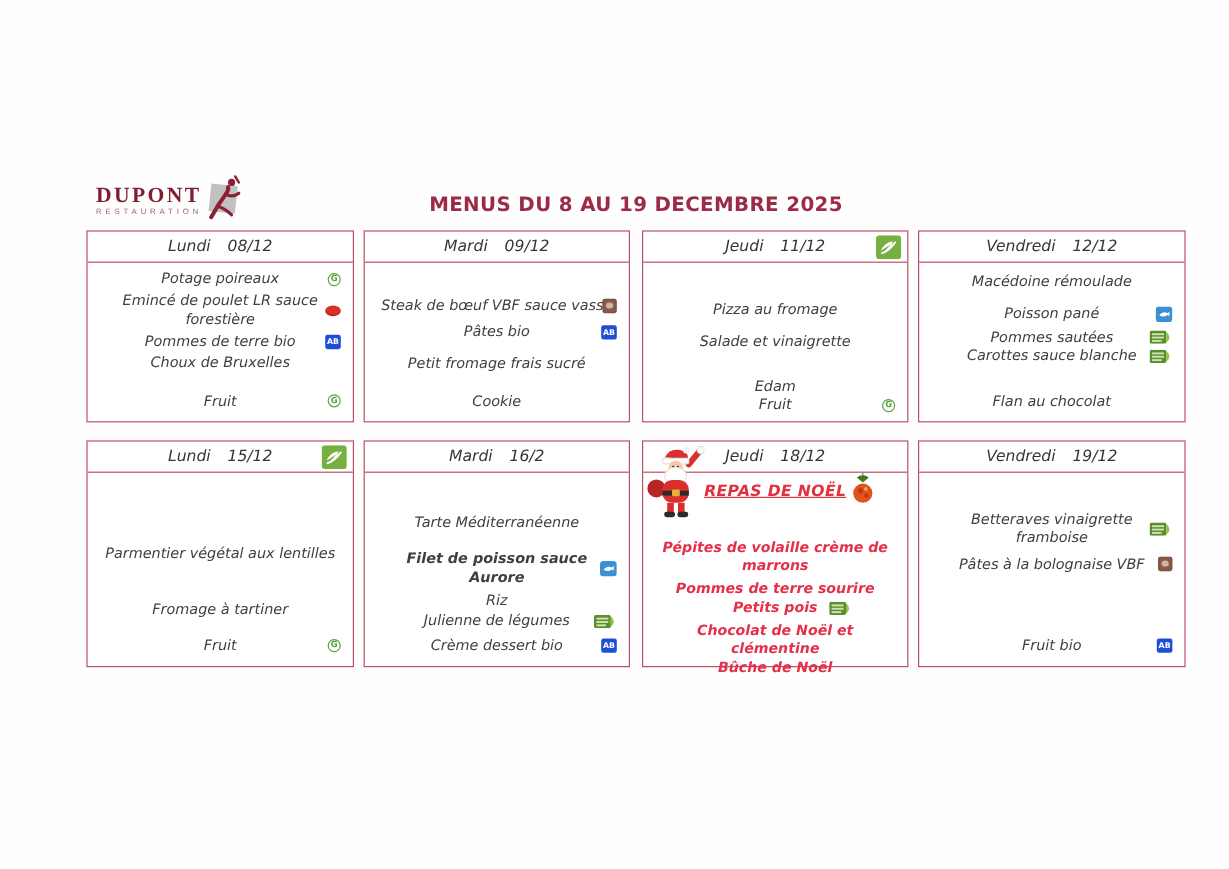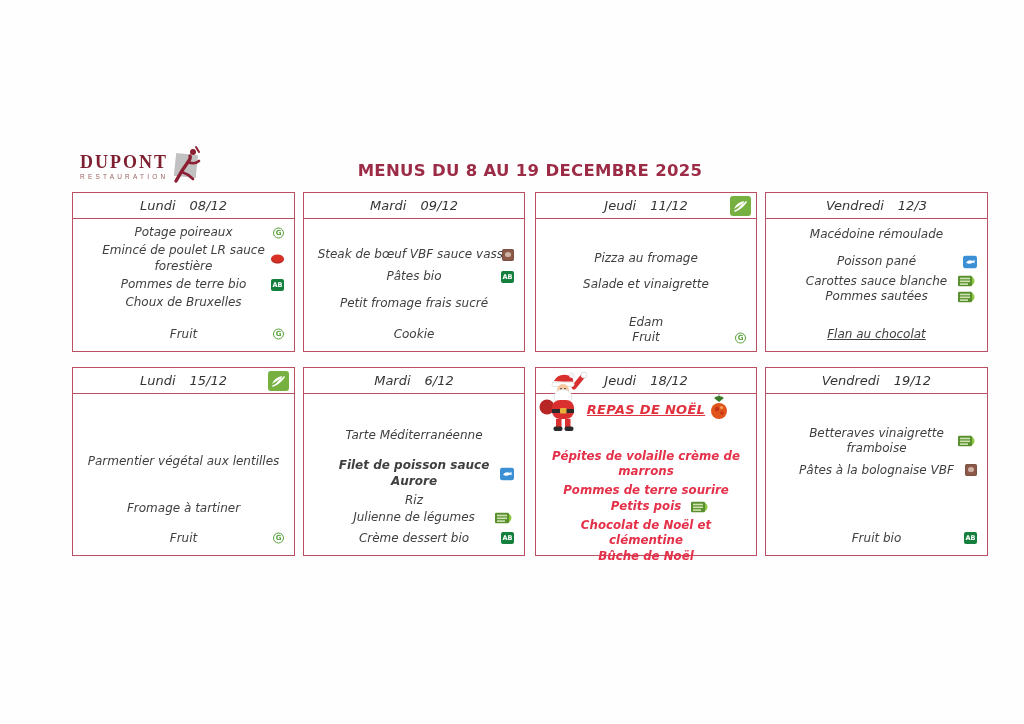--- a/index.html
+++ b/index.html
@@ -79,21 +79,21 @@
   .cell1 .ml:nth-child(4){ margin-top:auto; }
 
   .cell2 .ml:nth-child(1){ margin-top:26px; }
   .cell2 .ml:nth-child(2){ margin-top:11px; }
   .cell2 .ml:nth-child(3){ margin-top:22px; }
   .cell2 .ml:nth-child(4){ margin-top:auto; }
 
   .cell3 .ml:nth-child(1){ margin-top:2px; }
   .cell3 .ml:nth-child(2){ margin-top:12px; }
   .cell3 .ml:nth-child(3){ margin-top:4px; }
-  .cell3 .ml:nth-child(5){ margin-top:auto;text-decoration:underline; }
+  .cell3 .ml:nth-child(5){ margin-top:auto; }
 
   .cell4 .ml:nth-child(1){ margin-top:54px;text-align:center; }
   .cell4 .ml:nth-child(2){ margin-top:32px; }
   .cell4 .ml:nth-child(3){ margin-top:auto; }
 
   .cell5 .ml:nth-child(1){ margin-top:28px; }
   .cell5 .ml:nth-child(2){ margin-top:15px;font-weight:bold; }
   .cell5 .ml:nth-child(3){ margin-top:4px; }
   .cell5 .ml:nth-child(4){ margin-top:2px;font-style:italic; }
   .cell5 .ml:nth-child(5){ margin-top:auto; }
@@ -121,21 +121,21 @@
 
   
   .ic { display:inline-block; }
   .ic-season {
     width:11px; height:11px; border:1.3px solid #57a23b; border-radius:50%;
     color:#57a23b; font-size:7px; font-weight:bold; font-style:normal;
     line-height:9px; text-align:center;
   }
   .ic-lr { width:13px; height:9px; background:#d93025; border-radius:50% / 50%; box-shadow:inset 0 -1px 1px rgba(0,0,0,.25); }
   .ic-ab {
-    width:13px; height:12px; background:#15803d; border-radius:2px;
+    width:13px; height:12px; background:#1d4ed8; border-radius:2px;
     color:#fff; font-size:6.5px; font-weight:bold; font-style:normal;
     line-height:12px; text-align:center; letter-spacing:0;
   }
   .ic-vbf { width:12px; height:12px; background:#8d5a4a; border-radius:2px; position:relative; box-shadow:inset 0 0 2px rgba(0,0,0,.35); }
   .ic-vbf::after { content:""; position:absolute; left:3px; top:3px; width:6px; height:5px; background:#cfb4a6; border-radius:50% 50% 40% 40%; }
 </style>
 </head>
 <body>
 
 <div class="page">
@@ -209,40 +209,40 @@
         <div class="ml"><span class="line-text">Salade et vinaigrette</span></div>
         <div class="ml"><span class="line-text">Edam</span></div>
         <div class="ml"><span class="line-text">Fruit</span><span class="line-icon">
             <span class="ic ic-season">G</span>
           </span></div>
       </div>
     </div>
   <div class="day-cell r1 c3 cell3">
       <div class="cell-header">
         <span class="day">Vendredi</span>
-        <span class="date">12/3</span>
+        <span class="date">12/12</span>
       </div>
       <div class="cell-body">
         <div class="ml"><span class="line-text">Macédoine rémoulade</span></div>
         <div class="ml"><span class="line-text">Poisson pané</span><span class="line-icon">
             <svg width="14" height="13" viewBox="0 0 14 13">
               <rect width="14" height="13" rx="3" fill="#3b8fd4"></rect>
               <path d="M3 7 Q6 3.5 10 5.5 L11.5 4 L11.5 8 L10 7 Q6 9.5 3 7 Z" fill="#fff"></path>
             </svg>
           </span></div>
+        <div class="ml"><span class="line-text">Pommes sautées</span><span class="line-icon">
+            <svg width="19" height="11" viewBox="0 0 19 11">
+              <rect x="0" y="0" width="14" height="11" rx="1.5" fill="#5a8f2f"></rect>
+              <rect x="2" y="2.2" width="10" height="1.6" fill="#cfe3b0"></rect>
+              <rect x="2" y="5" width="10" height="1.6" fill="#cfe3b0"></rect>
+              <rect x="2" y="7.8" width="8" height="1.6" fill="#cfe3b0"></rect>
+              <path d="M14 1 Q19 5.5 14 10 Z" fill="#8cc63f"></path>
+            </svg>
+          </span></div>
         <div class="ml"><span class="line-text">Carottes sauce blanche</span><span class="line-icon">
-            <svg width="19" height="11" viewBox="0 0 19 11">
-              <rect x="0" y="0" width="14" height="11" rx="1.5" fill="#5a8f2f"></rect>
-              <rect x="2" y="2.2" width="10" height="1.6" fill="#cfe3b0"></rect>
-              <rect x="2" y="5" width="10" height="1.6" fill="#cfe3b0"></rect>
-              <rect x="2" y="7.8" width="8" height="1.6" fill="#cfe3b0"></rect>
-              <path d="M14 1 Q19 5.5 14 10 Z" fill="#8cc63f"></path>
-            </svg>
-          </span></div>
-        <div class="ml"><span class="line-text">Pommes sautées</span><span class="line-icon">
             <svg width="19" height="11" viewBox="0 0 19 11">
               <rect x="0" y="0" width="14" height="11" rx="1.5" fill="#5a8f2f"></rect>
               <rect x="2" y="2.2" width="10" height="1.6" fill="#cfe3b0"></rect>
               <rect x="2" y="5" width="10" height="1.6" fill="#cfe3b0"></rect>
               <rect x="2" y="7.8" width="8" height="1.6" fill="#cfe3b0"></rect>
               <path d="M14 1 Q19 5.5 14 10 Z" fill="#8cc63f"></path>
             </svg>
           </span></div>
         <div class="ml"><span class="line-text">Flan au chocolat</span></div>
       </div>
@@ -261,21 +261,21 @@
         <div class="ml"><span class="line-text">Parmentier végétal aux lentilles</span></div>
         <div class="ml"><span class="line-text">Fromage à tartiner</span></div>
         <div class="ml"><span class="line-text">Fruit</span><span class="line-icon">
             <span class="ic ic-season">G</span>
           </span></div>
       </div>
     </div>
   <div class="day-cell r2 c1 cell5">
       <div class="cell-header">
         <span class="day">Mardi</span>
-        <span class="date">6/12</span>
+        <span class="date">16/2</span>
       </div>
       <div class="cell-body">
         <div class="ml"><span class="line-text">Tarte Méditerranéenne</span></div>
         <div class="ml"><span class="line-text">Filet de poisson sauce Aurore</span><span class="line-icon">
             <svg width="14" height="13" viewBox="0 0 14 13">
               <rect width="14" height="13" rx="3" fill="#3b8fd4"></rect>
               <path d="M3 7 Q6 3.5 10 5.5 L11.5 4 L11.5 8 L10 7 Q6 9.5 3 7 Z" fill="#fff"></path>
             </svg>
           </span></div>
         <div class="ml"><span class="line-text">Riz</span></div>

